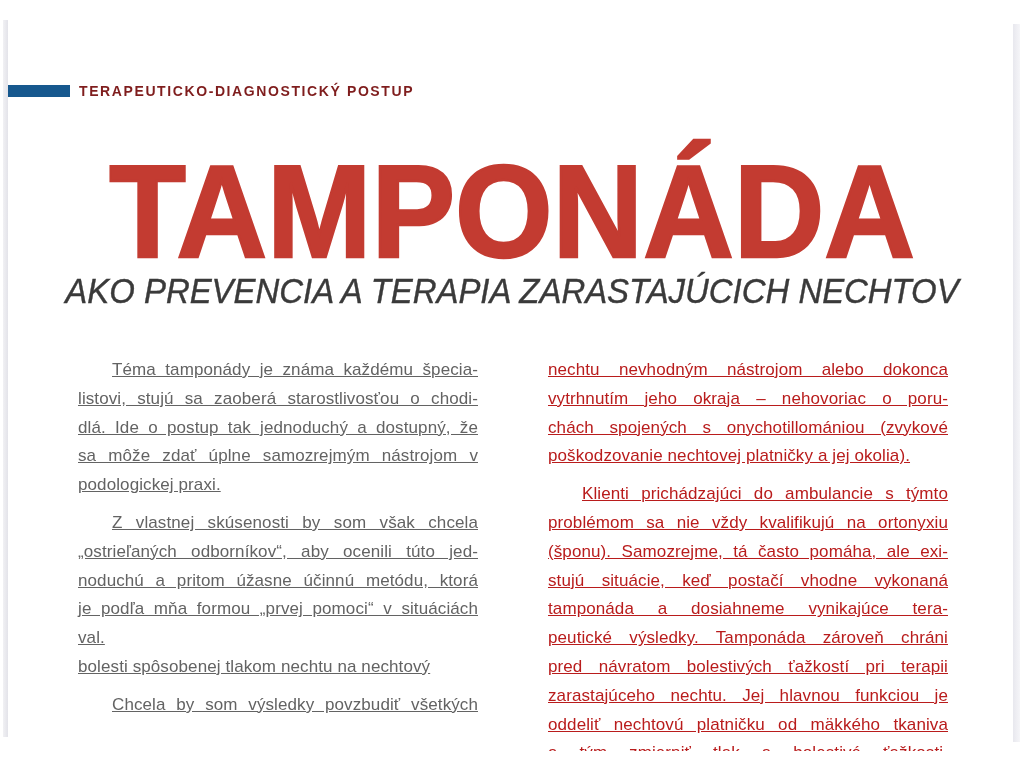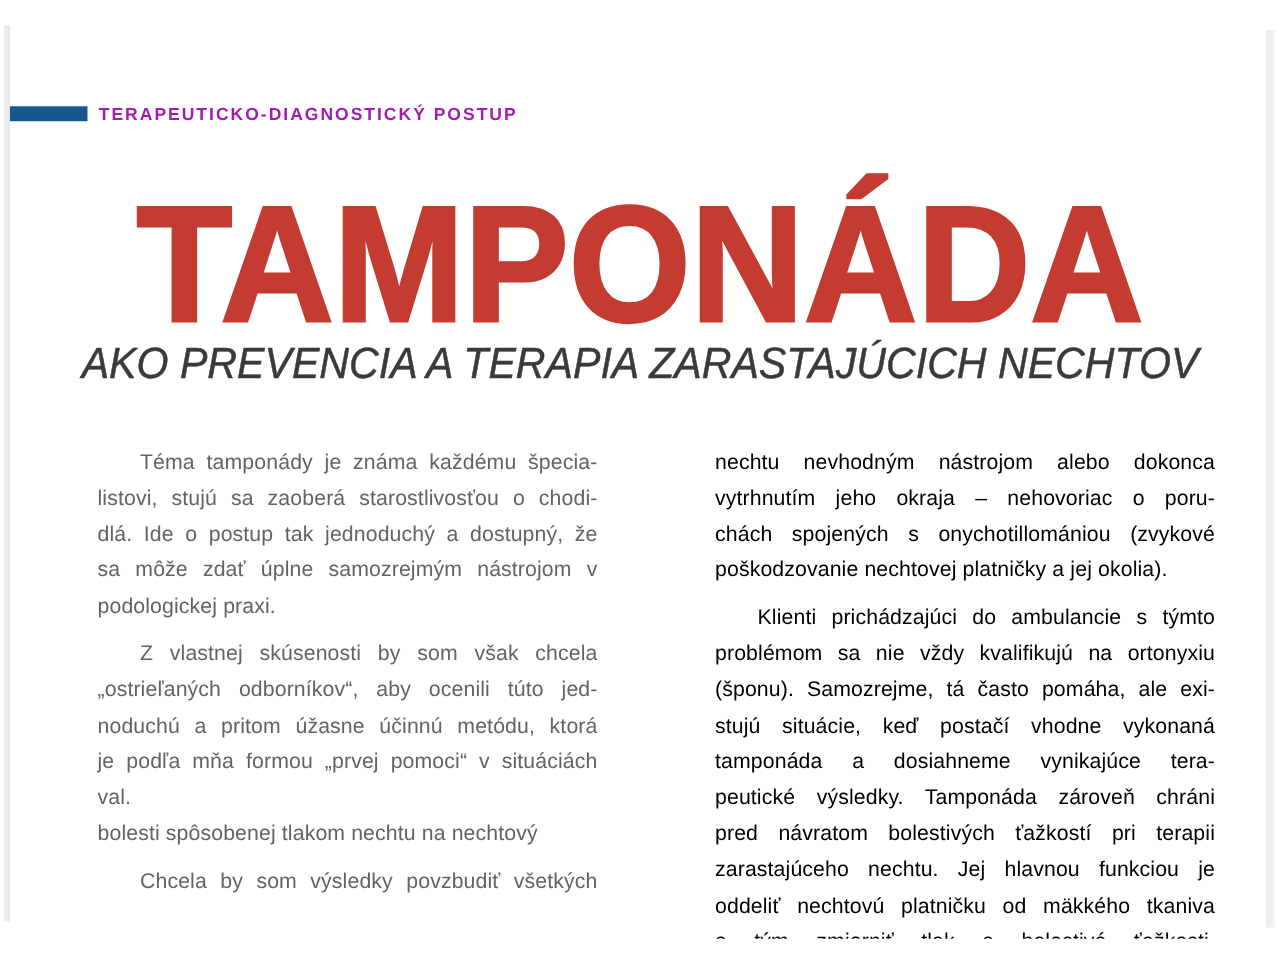--- a/index.html
+++ b/index.html
@@ -97,35 +97,36 @@
     width: 400px;
     font-size: 17px;
     line-height: 28.8px;
     letter-spacing: 0.1px;
   }
   .para { margin: 0; }
   .para + .para { margin-top: 9px; }
   .line {
     text-align: justify;
     text-align-last: justify;
+    text-decoration: underline;
   }
   .para:not(.continues) .line:last-child { text-align-last: left; }
   .line.indent { text-indent: 34px; }
   .line.clipped { overflow: hidden; }
 </style>
 </head>
 <body>
 
 <div class="page">
   <div class="page-edge-left"></div>
   <div class="page-edge-right"></div>
 
   <div class="kicker">
     <span class="kicker-bar" id="kicker-bar" style="background: rgb(22, 88, 142);"></span>
-    <span class="kicker-label" id="kicker-label" style="color: #a21caf;">TERAPEUTICKO-DIAGNOSTICKÝ POSTUP</span>
+    <span class="kicker-label" id="kicker-label" style="color: #7f1d1d;">TERAPEUTICKO-DIAGNOSTICKÝ POSTUP</span>
   </div>
 
   <h1 class="title" id="article-title" style="color: rgb(195, 59, 49);">TAMPONÁDA</h1>
   <div class="subtitle" id="article-subtitle" style="color: rgb(58, 58, 58);">AKO PREVENCIA A TERAPIA ZARASTAJÚCICH NECHTOV</div>
 
   <div class="columns">
     <div class="col" id="col-left" style="color: rgb(99, 99, 99);">
         <div class="para">
           <div class="line indent">Téma tamponády je známa každému špecia-</div>
           <div class="line">listovi, stujú sa zaoberá starostlivosťou o chodi-</div>
@@ -138,21 +139,21 @@
           <div class="line">„ostrieľaných odborníkov“, aby ocenili túto jed-</div>
           <div class="line">noduchú a pritom úžasne účinnú metódu, ktorá</div>
           <div class="line">je podľa mňa formou „prvej pomoci“ v situáciách</div>
           <div class="line">val.</div>
           <div class="line">bolesti spôsobenej tlakom nechtu na nechtový</div>
         </div>
         <div class="para continues">
           <div class="line indent">Chcela by som výsledky povzbudiť všetkých</div>
         </div>
       </div>
-    <div class="col" id="col-right" style="color: #000000; margin-left: 24px;">
+    <div class="col" id="col-right" style="color: #b91c1c;">
         <div class="para">
           <div class="line">nechtu nevhodným nástrojom alebo dokonca</div>
           <div class="line">vytrhnutím jeho okraja – nehovoriac o poru-</div>
           <div class="line">chách spojených s onychotillomániou (zvykové</div>
           <div class="line">poškodzovanie nechtovej platničky a jej okolia).</div>
         </div>
         <div class="para continues">
           <div class="line indent">Klienti prichádzajúci do ambulancie s týmto</div>
           <div class="line">problémom sa nie vždy kvalifikujú na ortonyxiu</div>
           <div class="line">(šponu). Samozrejme, tá často pomáha, ale exi-</div>

